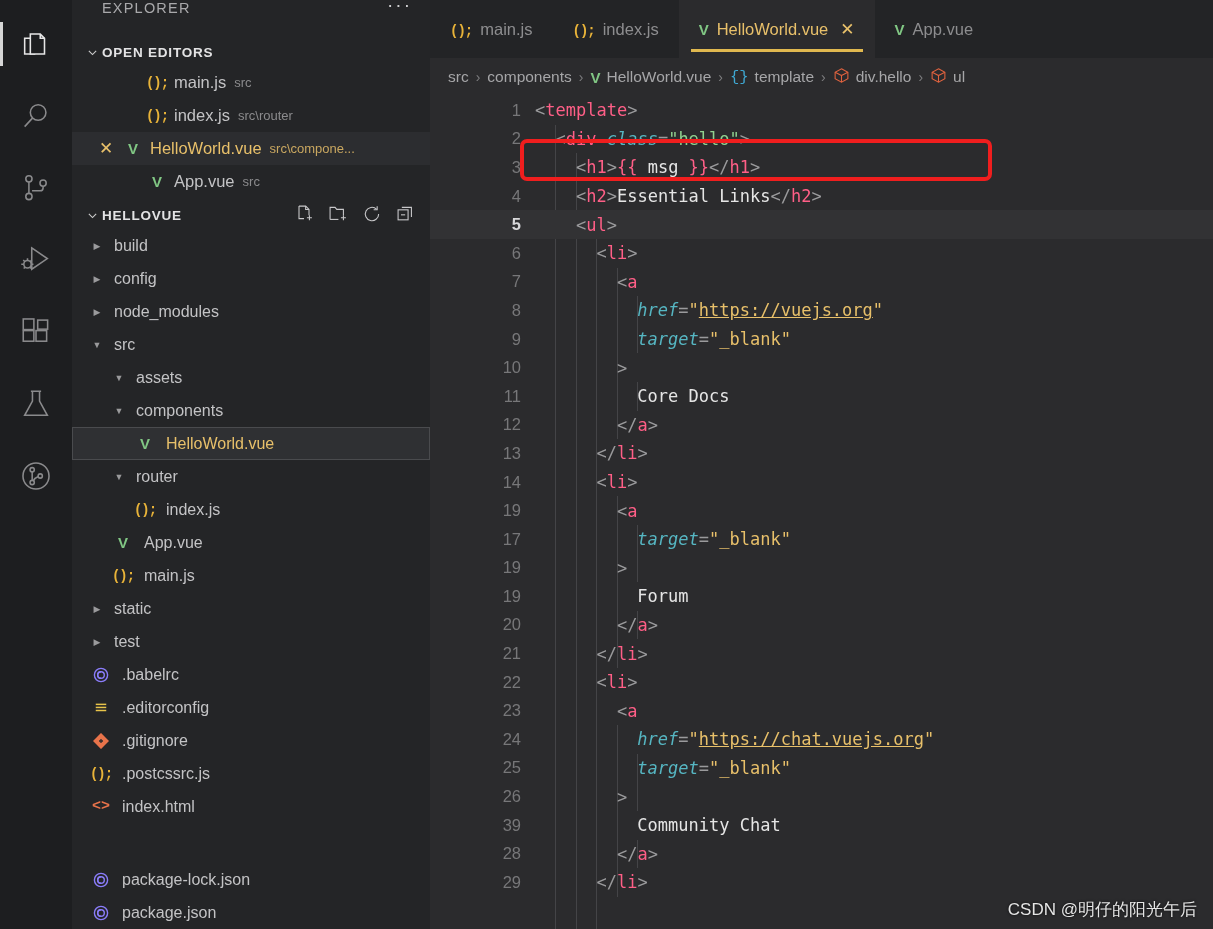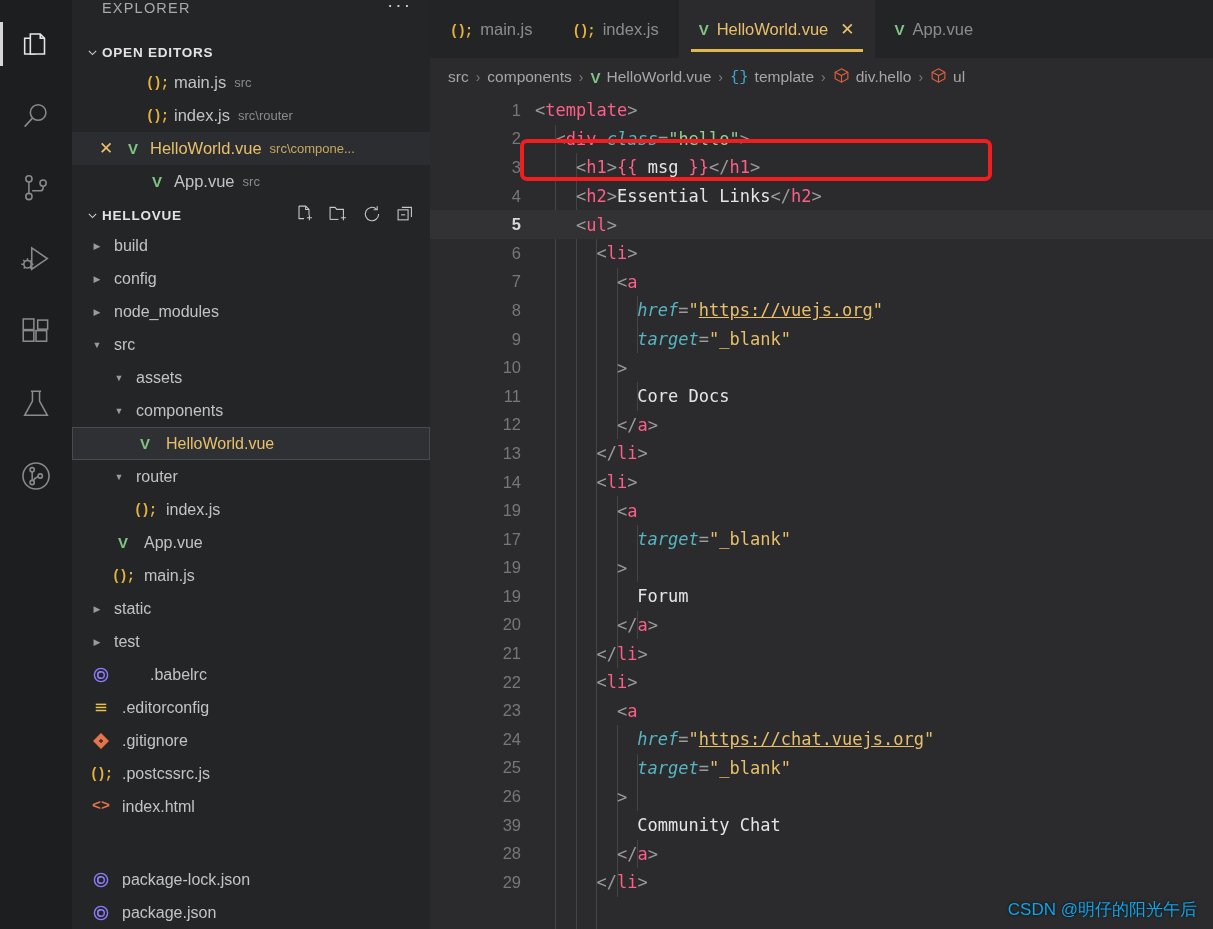--- a/index.html
+++ b/index.html
@@ -136,21 +136,21 @@
   .t-mus    { color: #ff5f87; }
 
   
   .annot-box {
     position: absolute; border: 4px solid #f01e1e; border-radius: 7px;
     pointer-events: none;
   }
 
   .watermark {
     position: absolute; right: 16px; bottom: 8px;
-    color: #0ea5e9; font-size: 17px;
+    color: #e5e5e5; font-size: 17px;
     font-family: "Liberation Sans", sans-serif;
     text-shadow: 0 0 3px rgba(0,0,0,.8);
   }
 </style>
 </head>
 <body>
 
 <div class="app">
 
   <div class="activitybar">
@@ -364,21 +364,21 @@
           <span class="label" style="padding-left:6px">main.js</span>
         </div>
         <div class="row" style="padding-left: 14px;">
           <span class="arrow">▶</span>
           <span class="label" style="padding-left:6px">static</span>
         </div>
         <div class="row" style="padding-left: 14px;">
           <span class="arrow">▶</span>
           <span class="label" style="padding-left:6px">test</span>
         </div>
-        <div class="row" style="padding-left: 14px; gap: 28px;">
+        <div class="row" style="padding-left: 14px;">
           <span class="ficon">
             <svg width="16" height="16" viewBox="0 0 16 16" fill="none" stroke="#8b7dfb" stroke-width="1.4">
               <circle cx="8" cy="8" r="6.6"></circle>
               <circle cx="8" cy="8" r="3.3"></circle>
               <path d="M8 4.7a3.3 3.3 0 0 0 0 6.6"></path>
             </svg>
           </span>
           <span class="label" style="padding-left:6px">.babelrc</span>
         </div>
         <div class="row" style="padding-left: 14px;">

